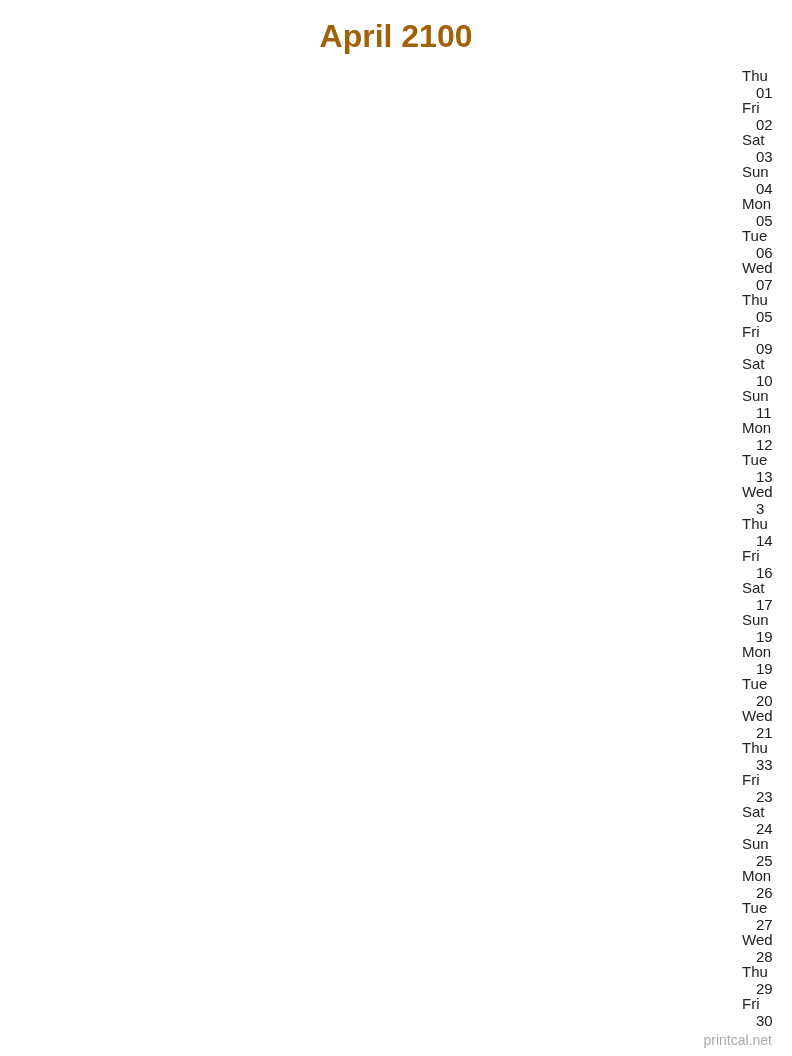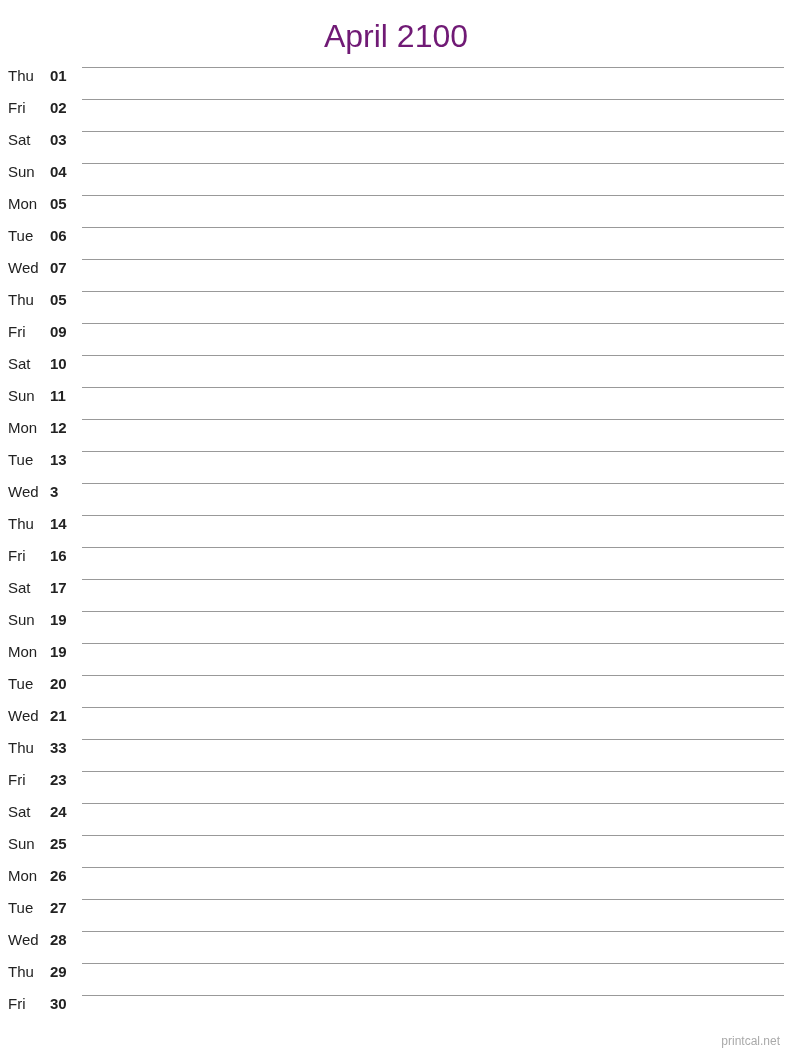--- a/index.html
+++ b/index.html
@@ -12,67 +12,68 @@
       width: 792px;
       min-height: 1056px;
       background: #fff;
       font-family: Arial, sans-serif;
       position: relative;
     }
 
     .page-title {
       text-align: center;
       font-size: 32px;
-      font-weight: normal;
-      color: #701a75;
+      font-weight: bold;
+      color: #a16207;
       padding: 18px 0 12px 0;
     }
 
     .calendar-rows {
       width: 100%;
       padding: 0 8px;
     }
 
     .day-row {
       display: flex;
-      align-items: flex-start;
+      align-items: flex-end;
       padding-bottom: 2px;
       margin-bottom: 0;
       height: 32px;
+      flex-direction: column;
     }
 
     .day-name {
       width: 42px;
       font-size: 15px;
       color: #222;
       text-align: left;
       flex-shrink: 0;
     }
 
     .day-number {
       width: 28px;
       font-size: 15px;
-      font-weight: bold;
+      font-weight: normal;
       color: #222;
       text-align: left;
       flex-shrink: 0;
     }
 
     .day-line {
       flex: 1;
       border-bottom: 1px solid #999;
       margin-bottom: 3px;
       margin-left: 4px;
     }
 
     .watermark {
       position: absolute;
       bottom: 8px;
-      right: 12px;
-      font-size: 12px;
+      right: 20px;
+      font-size: 14px;
       color: #aaa;
     }
   </style>
 </head>
 <body>
 
 <h1 class="page-title">April 2100</h1>
 
 <div class="calendar-rows">
     <div class="day-row">

